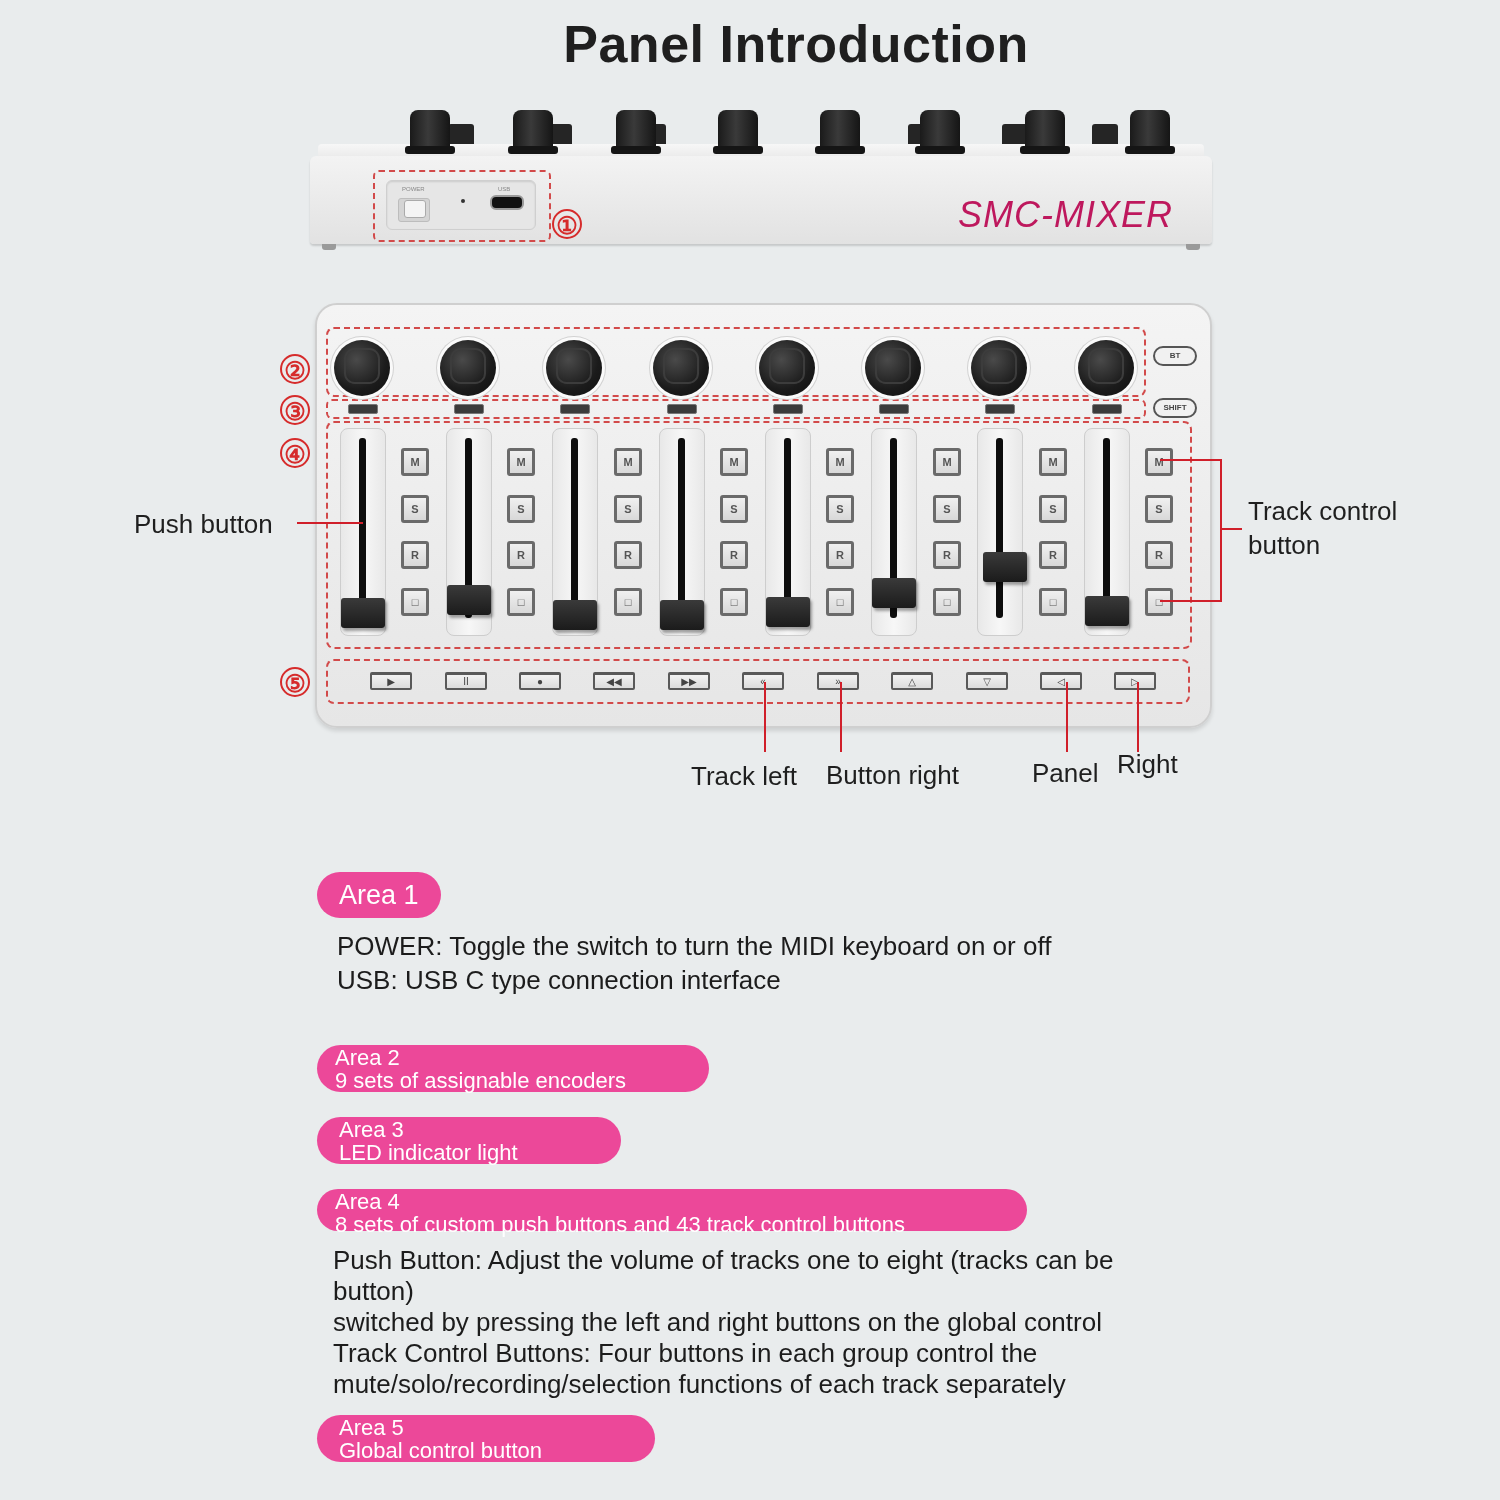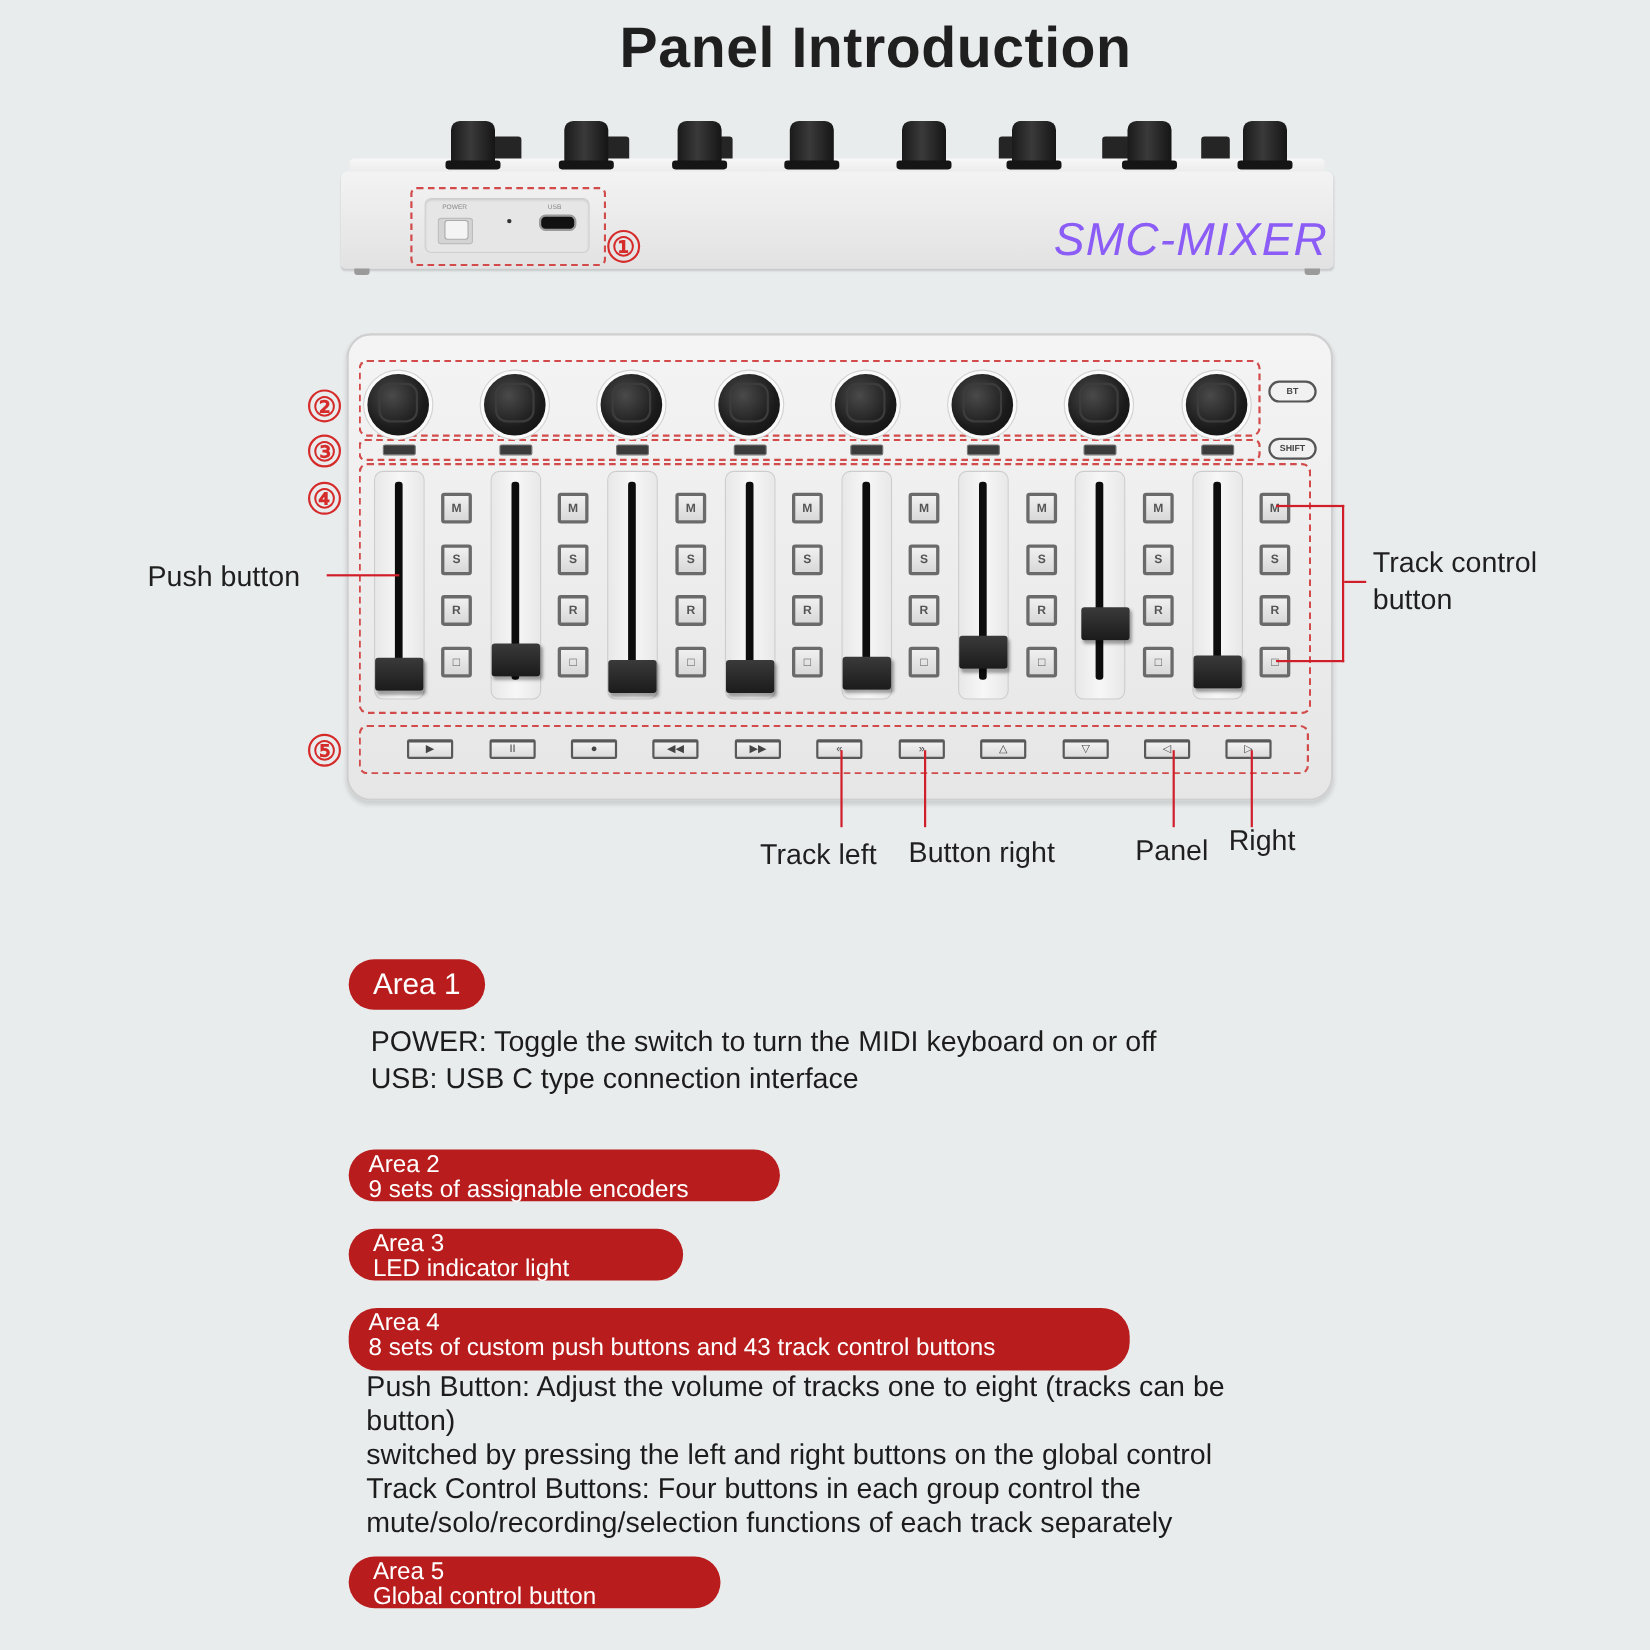--- a/index.html
+++ b/index.html
@@ -52,21 +52,21 @@
   .switch-slot { left:398px; top:198px; width:30px; height:22px; background:#d4d4d4; border-radius:3px; border:1px solid #bdbdbd; }
   .switch-knob { left:404px; top:200px; width:20px; height:16px; background:#f4f4f4; border:1px solid #aaa; border-radius:3px; }
   .tiny-label { font-size:6px; color:#888; }
   .led-dot { left:461px; top:199px; width:4px; height:4px; border-radius:50%; background:#333; }
   .usbc { left:490px; top:195px; width:30px; height:11px; background:#111; border-radius:6px; border:2px solid #9a9a9a; }
   .circ-num {
     width:30px; height:30px; border:2.5px solid #d62b2b; border-radius:50%;
     color:#d62b2b; font-size:24px; font-weight:bold; text-align:center; line-height:30px;
     box-sizing:border-box; background:transparent;
   }
-  .brand { left:958px; top:194px; font-size:42px; font-style:italic; letter-spacing:1px; color:#8b5cf6; }
+  .brand { left:958px; top:194px; font-size:36px; font-style:italic; letter-spacing:1px; color:#be185d; }
 
   
   .panel {
     left:315px; top:303px; width:897px; height:425px;
     background:linear-gradient(#f4f4f4,#e6e6e6);
     border:2px solid #cfcfcf; border-radius:22px;
     box-sizing:border-box;
     box-shadow:0 3px 4px rgba(0,0,0,0.12);
   }
   .dash { border:2px dashed #d24a4a; border-radius:8px; box-sizing:border-box; }
@@ -106,21 +106,21 @@
   .tr-btn {
     width:42px; height:18px; box-sizing:border-box;
     background:linear-gradient(#f2f2f2,#dcdcdc);
     border:2px solid #595959; border-top-width:3px; border-radius:2px;
     font-size:10px; text-align:center; line-height:13px; color:#444;
   }
   .red-line { background:#d01f2a; }
   .anno { font-size:26px; color:#1f1f1f; }
   
   .pill {
-    background:#b91c1c; color:#fff; border-radius:26px;
+    background:#ec4899; color:#fff; border-radius:26px;
     box-sizing:border-box;
   }
   .pill-1 { font-size:27px; line-height:46px; padding:0 22px; }
   .pill-2 { font-size:22px; line-height:23px; padding:1px 18px 0 18px; }
   .desc { font-size:26px; line-height:31px; color:#1c1c1c; }
 </style>
 </head>
 <body>
 
 <div class="abs title">Panel Introduction</div>
@@ -316,21 +316,21 @@
 <div class="abs pill pill-2" style="left:317px;top:1045px;width:392px;height:47px">
   <div>Area 2</div>
   <div>9 sets of assignable encoders</div>
 </div>
 
 <div class="abs pill pill-2" style="left:317px;top:1117px;width:304px;height:47px;padding-left:22px">
   <div>Area 3</div>
   <div>LED indicator light</div>
 </div>
 
-<div class="abs pill pill-2" style="left:317px;top:1189px;width:710px;height:57px">
+<div class="abs pill pill-2" style="left:317px;top:1189px;width:710px;height:42px">
   <div>Area 4</div>
   <div>8 sets of custom push buttons and 43 track control buttons</div>
 </div>
 <div class="abs desc" style="left:333px;top:1245px">
   <div>Push Button: Adjust the volume of tracks one to eight (tracks can be</div>
   <div>button)</div>
   <div>switched by pressing the left and right buttons on the global control</div>
   <div>Track Control Buttons: Four buttons in each group control the</div>
   <div>mute/solo/recording/selection functions of each track separately</div>
 </div>

